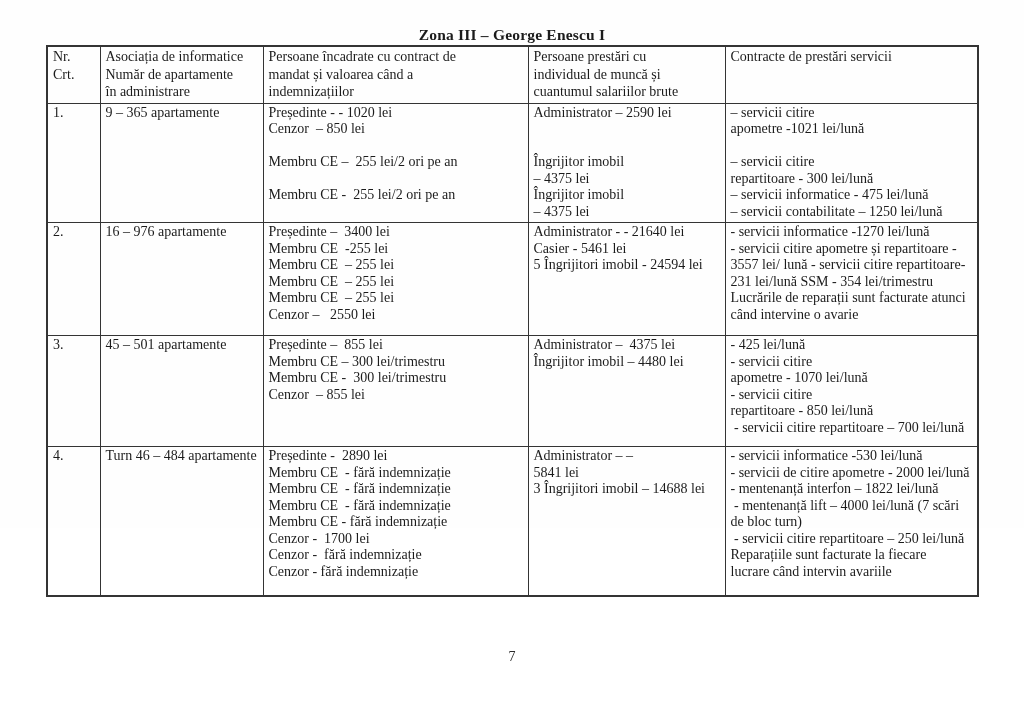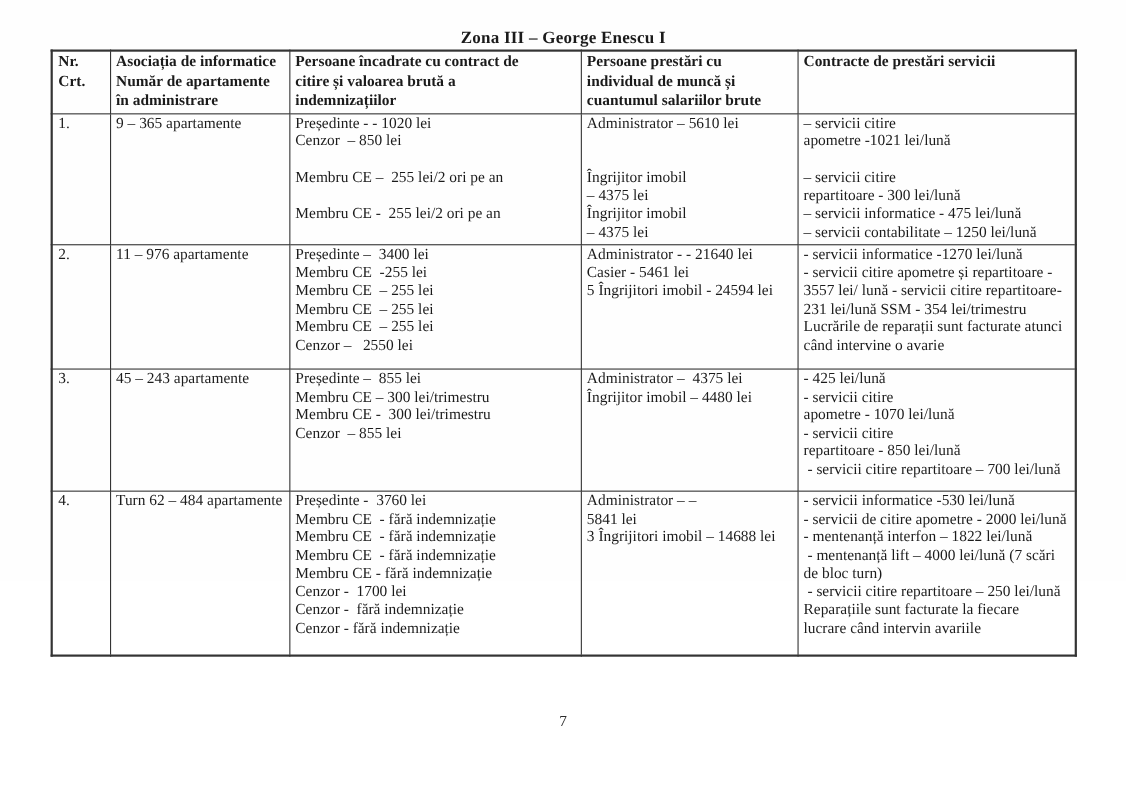--- a/index.html
+++ b/index.html
@@ -31,21 +31,21 @@
     border: 1px solid #343434;
     vertical-align: top;
     text-align: left;
     padding: 1px 3px 2px 5px;
     font-size: 14px;
     line-height: 16.5px;
     white-space: pre-wrap;
     overflow: hidden;
   }
   table.assoc th {
-    font-weight: bold;
+    font-weight: normal;
     line-height: 17.5px;
   }
   tr.hrow  { height: 57px; }
   tr.row-1 { height: 118px; }
   tr.row-2 { height: 113px; }
   tr.row-3 { height: 111px; }
   tr.row-4 { height: 149px; }
   .page-number {
     position: absolute;
     top: 649px; left: 0; width: 1024px;
@@ -70,92 +70,92 @@
       <col style="width:253px">
     </colgroup>
     <thead>
       <tr class="hrow">
         <th>Nr.
 Crt.</th>
         <th>Asociația de informatice
 Număr de apartamente
 în administrare</th>
         <th>Persoane încadrate cu contract de
-citire și valoarea brută a
+mandat și valoarea când a
 indemnizațiilor</th>
         <th>Persoane prestări cu
 individual de muncă și
 cuantumul salariilor brute</th>
         <th>Contracte de prestări servicii</th>
       </tr>
     </thead>
     <tbody>
       <tr class="row-1">
         <td>1.</td>
         <td>9 – 365 apartamente</td>
         <td>Președinte - - 1020 lei
 Cenzor  – 850 lei
 
 Membru CE –  255 lei/2 ori pe an
 
 Membru CE -  255 lei/2 ori pe an</td>
-        <td>Administrator – 5610 lei
+        <td>Administrator – 2590 lei
 
 
 Îngrijitor imobil
 – 4375 lei
 Îngrijitor imobil
 – 4375 lei</td>
         <td>– servicii citire
 apometre -1021 lei/lună
 
 – servicii citire
 repartitoare - 300 lei/lună
 – servicii informatice - 475 lei/lună
 – servicii contabilitate – 1250 lei/lună</td>
       </tr>
       <tr class="row-2">
         <td>2.</td>
-        <td>11 – 976 apartamente</td>
+        <td>16 – 976 apartamente</td>
         <td>Președinte –  3400 lei
 Membru CE  -255 lei
 Membru CE  – 255 lei
 Membru CE  – 255 lei
 Membru CE  – 255 lei
 Cenzor –   2550 lei</td>
         <td>Administrator - - 21640 lei
 Casier - 5461 lei
 5 Îngrijitori imobil - 24594 lei</td>
         <td>- servicii informatice -1270 lei/lună
 - servicii citire apometre și repartitoare -
 3557 lei/ lună - servicii citire repartitoare-
 231 lei/lună SSM - 354 lei/trimestru
 Lucrările de reparații sunt facturate atunci
 când intervine o avarie</td>
       </tr>
       <tr class="row-3">
         <td>3.</td>
-        <td>45 – 243 apartamente</td>
+        <td>45 – 501 apartamente</td>
         <td>Președinte –  855 lei
 Membru CE – 300 lei/trimestru
 Membru CE -  300 lei/trimestru
 Cenzor  – 855 lei</td>
         <td>Administrator –  4375 lei
 Îngrijitor imobil – 4480 lei</td>
         <td>- 425 lei/lună
 - servicii citire
 apometre - 1070 lei/lună
 - servicii citire
 repartitoare - 850 lei/lună
  - servicii citire repartitoare – 700 lei/lună</td>
       </tr>
       <tr class="row-4">
         <td>4.</td>
-        <td>Turn 62 – 484 apartamente</td>
-        <td>Președinte -  3760 lei
+        <td>Turn 46 – 484 apartamente</td>
+        <td>Președinte -  2890 lei
 Membru CE  - fără indemnizație
 Membru CE  - fără indemnizație
 Membru CE  - fără indemnizație
 Membru CE - fără indemnizație
 Cenzor -  1700 lei
 Cenzor -  fără indemnizație
 Cenzor - fără indemnizație</td>
         <td>Administrator – –
 5841 lei
 3 Îngrijitori imobil – 14688 lei</td>

